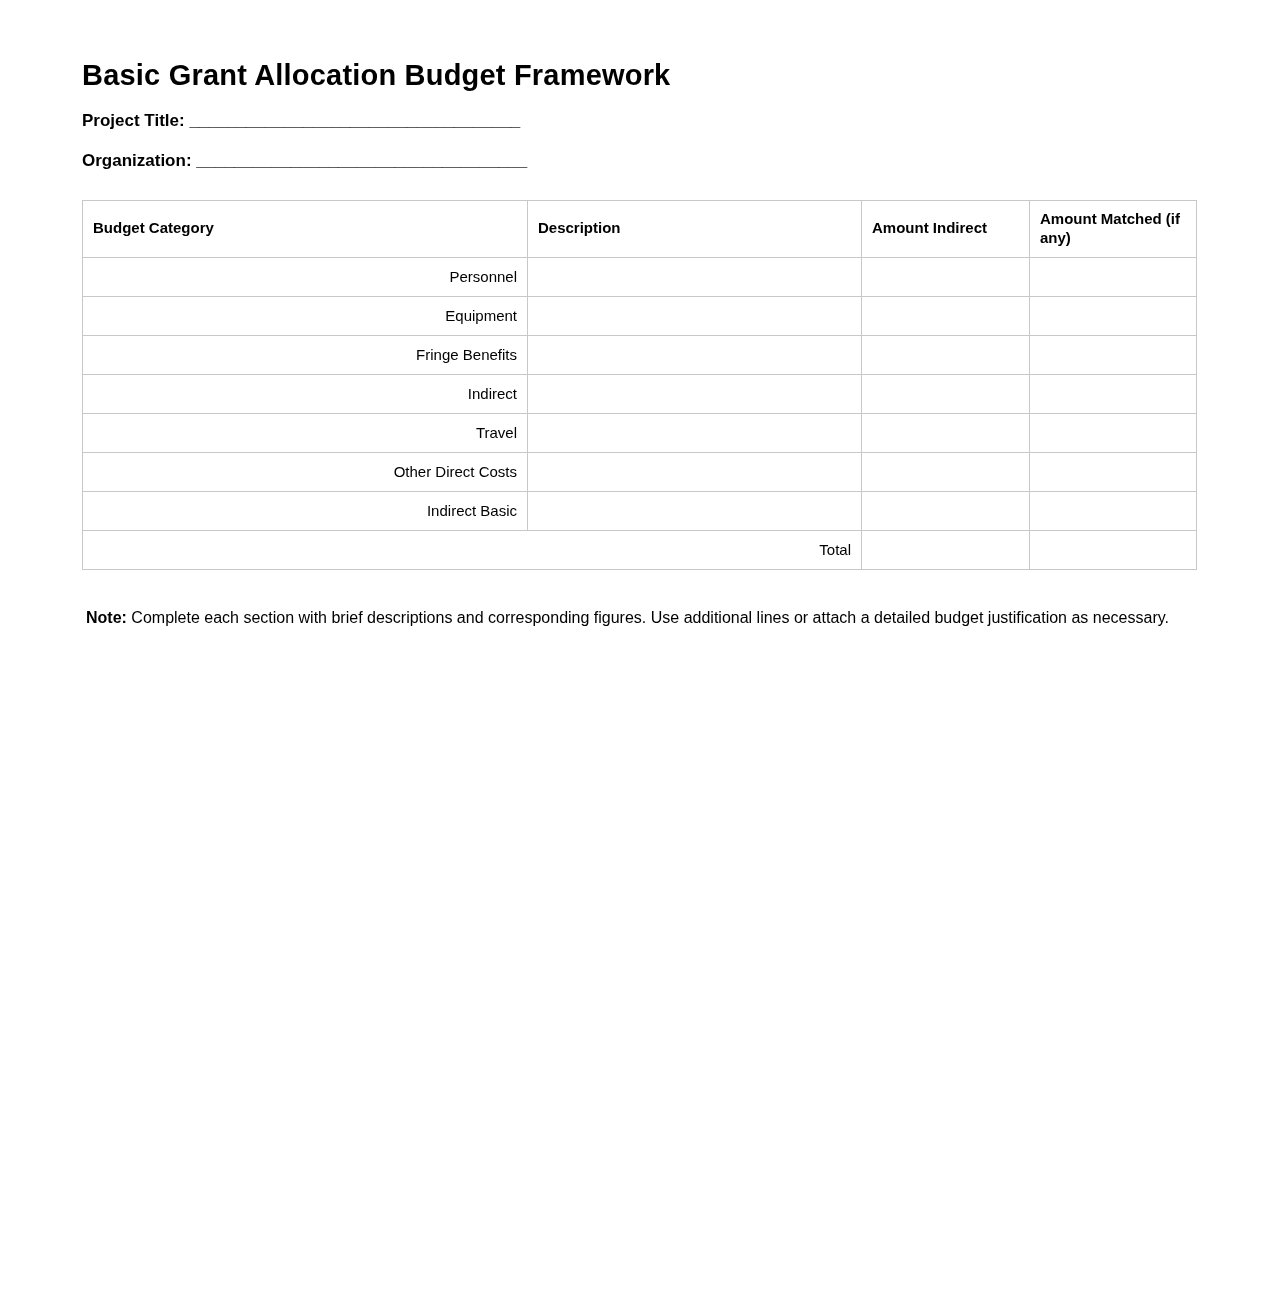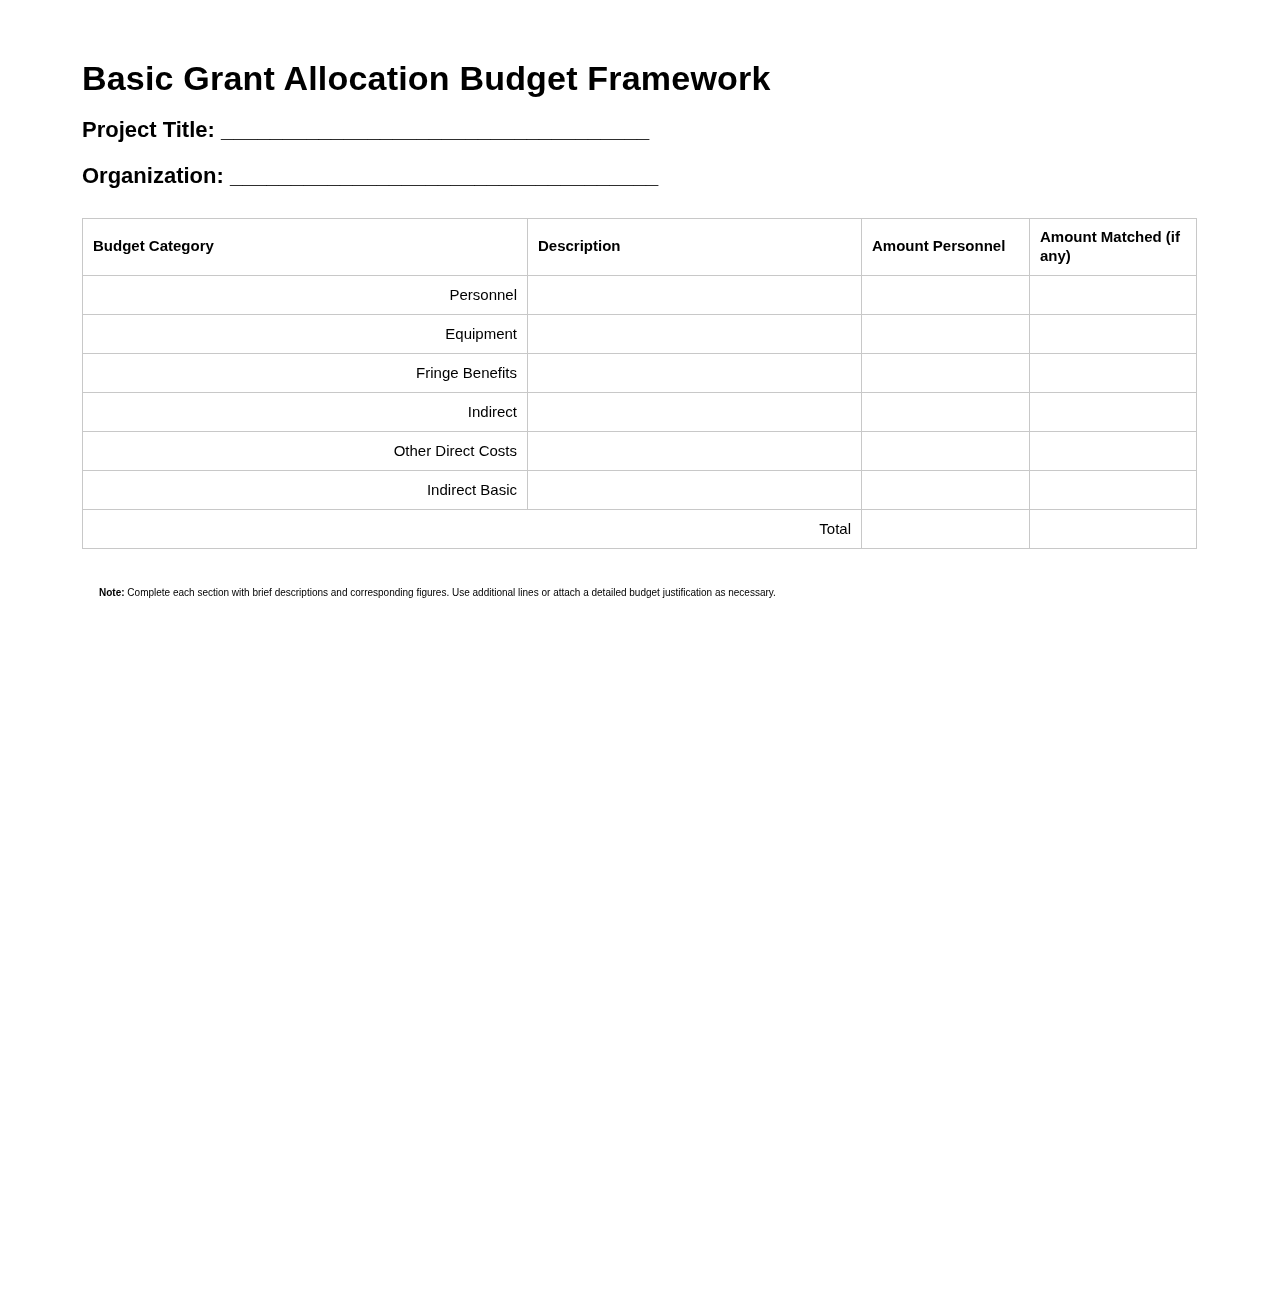--- a/index.html
+++ b/index.html
@@ -9,28 +9,28 @@
     font-family: "Liberation Sans", "DejaVu Sans", sans-serif;
     color: #000000;
   }
   .page {
     width: 1278px;
     height: 1300px;
     background: #ffffff;
     padding: 58px 82px 0 82px;
   }
   h1.doc-title {
-    font-size: 34px;
+    font-size: 29px;
     font-weight: bold;
     line-height: 1.2;
     margin: 0 0 18px 0;
     letter-spacing: 0.2px;
   }
   p.field-row {
-    font-size: 22px;
+    font-size: 17px;
     font-weight: bold;
     line-height: 1.2;
     margin: 0 0 20px 0;
     white-space: nowrap;
   }
   p.field-row .field-line {
     font-weight: bold;
     letter-spacing: 0;
   }
   table.budget-table {
@@ -56,23 +56,23 @@
   table.budget-table td {
     height: 39px;
     line-height: 1.2;
     text-align: right;
   }
   td.total-cell {
     text-align: right;
     font-weight: normal;
   }
   p.note {
-    font-size: 10px;
+    font-size: 16px;
     line-height: 1.25;
-    margin: 38px 0 0 17px;
+    margin: 38px 0 0 4px;
   }
   p.note .note-label { font-weight: bold; }
 </style>
 </head>
 <body>
 
 <div class="page">
 
   <h1 class="doc-title">Basic Grant Allocation Budget Framework</h1>
 
@@ -90,21 +90,21 @@
     <colgroup>
       <col style="width:445px">
       <col style="width:334px">
       <col style="width:168px">
       <col style="width:167px">
     </colgroup>
     <thead>
       <tr>
         <th>Budget Category</th>
         <th>Description</th>
-        <th>Amount Personnel</th>
+        <th>Amount Indirect</th>
         <th>Amount Matched (if any)</th>
       </tr>
     </thead>
     <tbody>
       <tr>
         <td>Personnel</td>
         <td></td>
         <td></td>
         <td></td>
       </tr>
@@ -115,20 +115,26 @@
         <td></td>
       </tr>
       <tr>
         <td>Fringe Benefits</td>
         <td></td>
         <td></td>
         <td></td>
       </tr>
       <tr>
         <td>Indirect</td>
+        <td></td>
+        <td></td>
+        <td></td>
+      </tr>
+      <tr>
+        <td>Travel</td>
         <td></td>
         <td></td>
         <td></td>
       </tr>
       <tr>
         <td>Other Direct Costs</td>
         <td></td>
         <td></td>
         <td></td>
       </tr>

